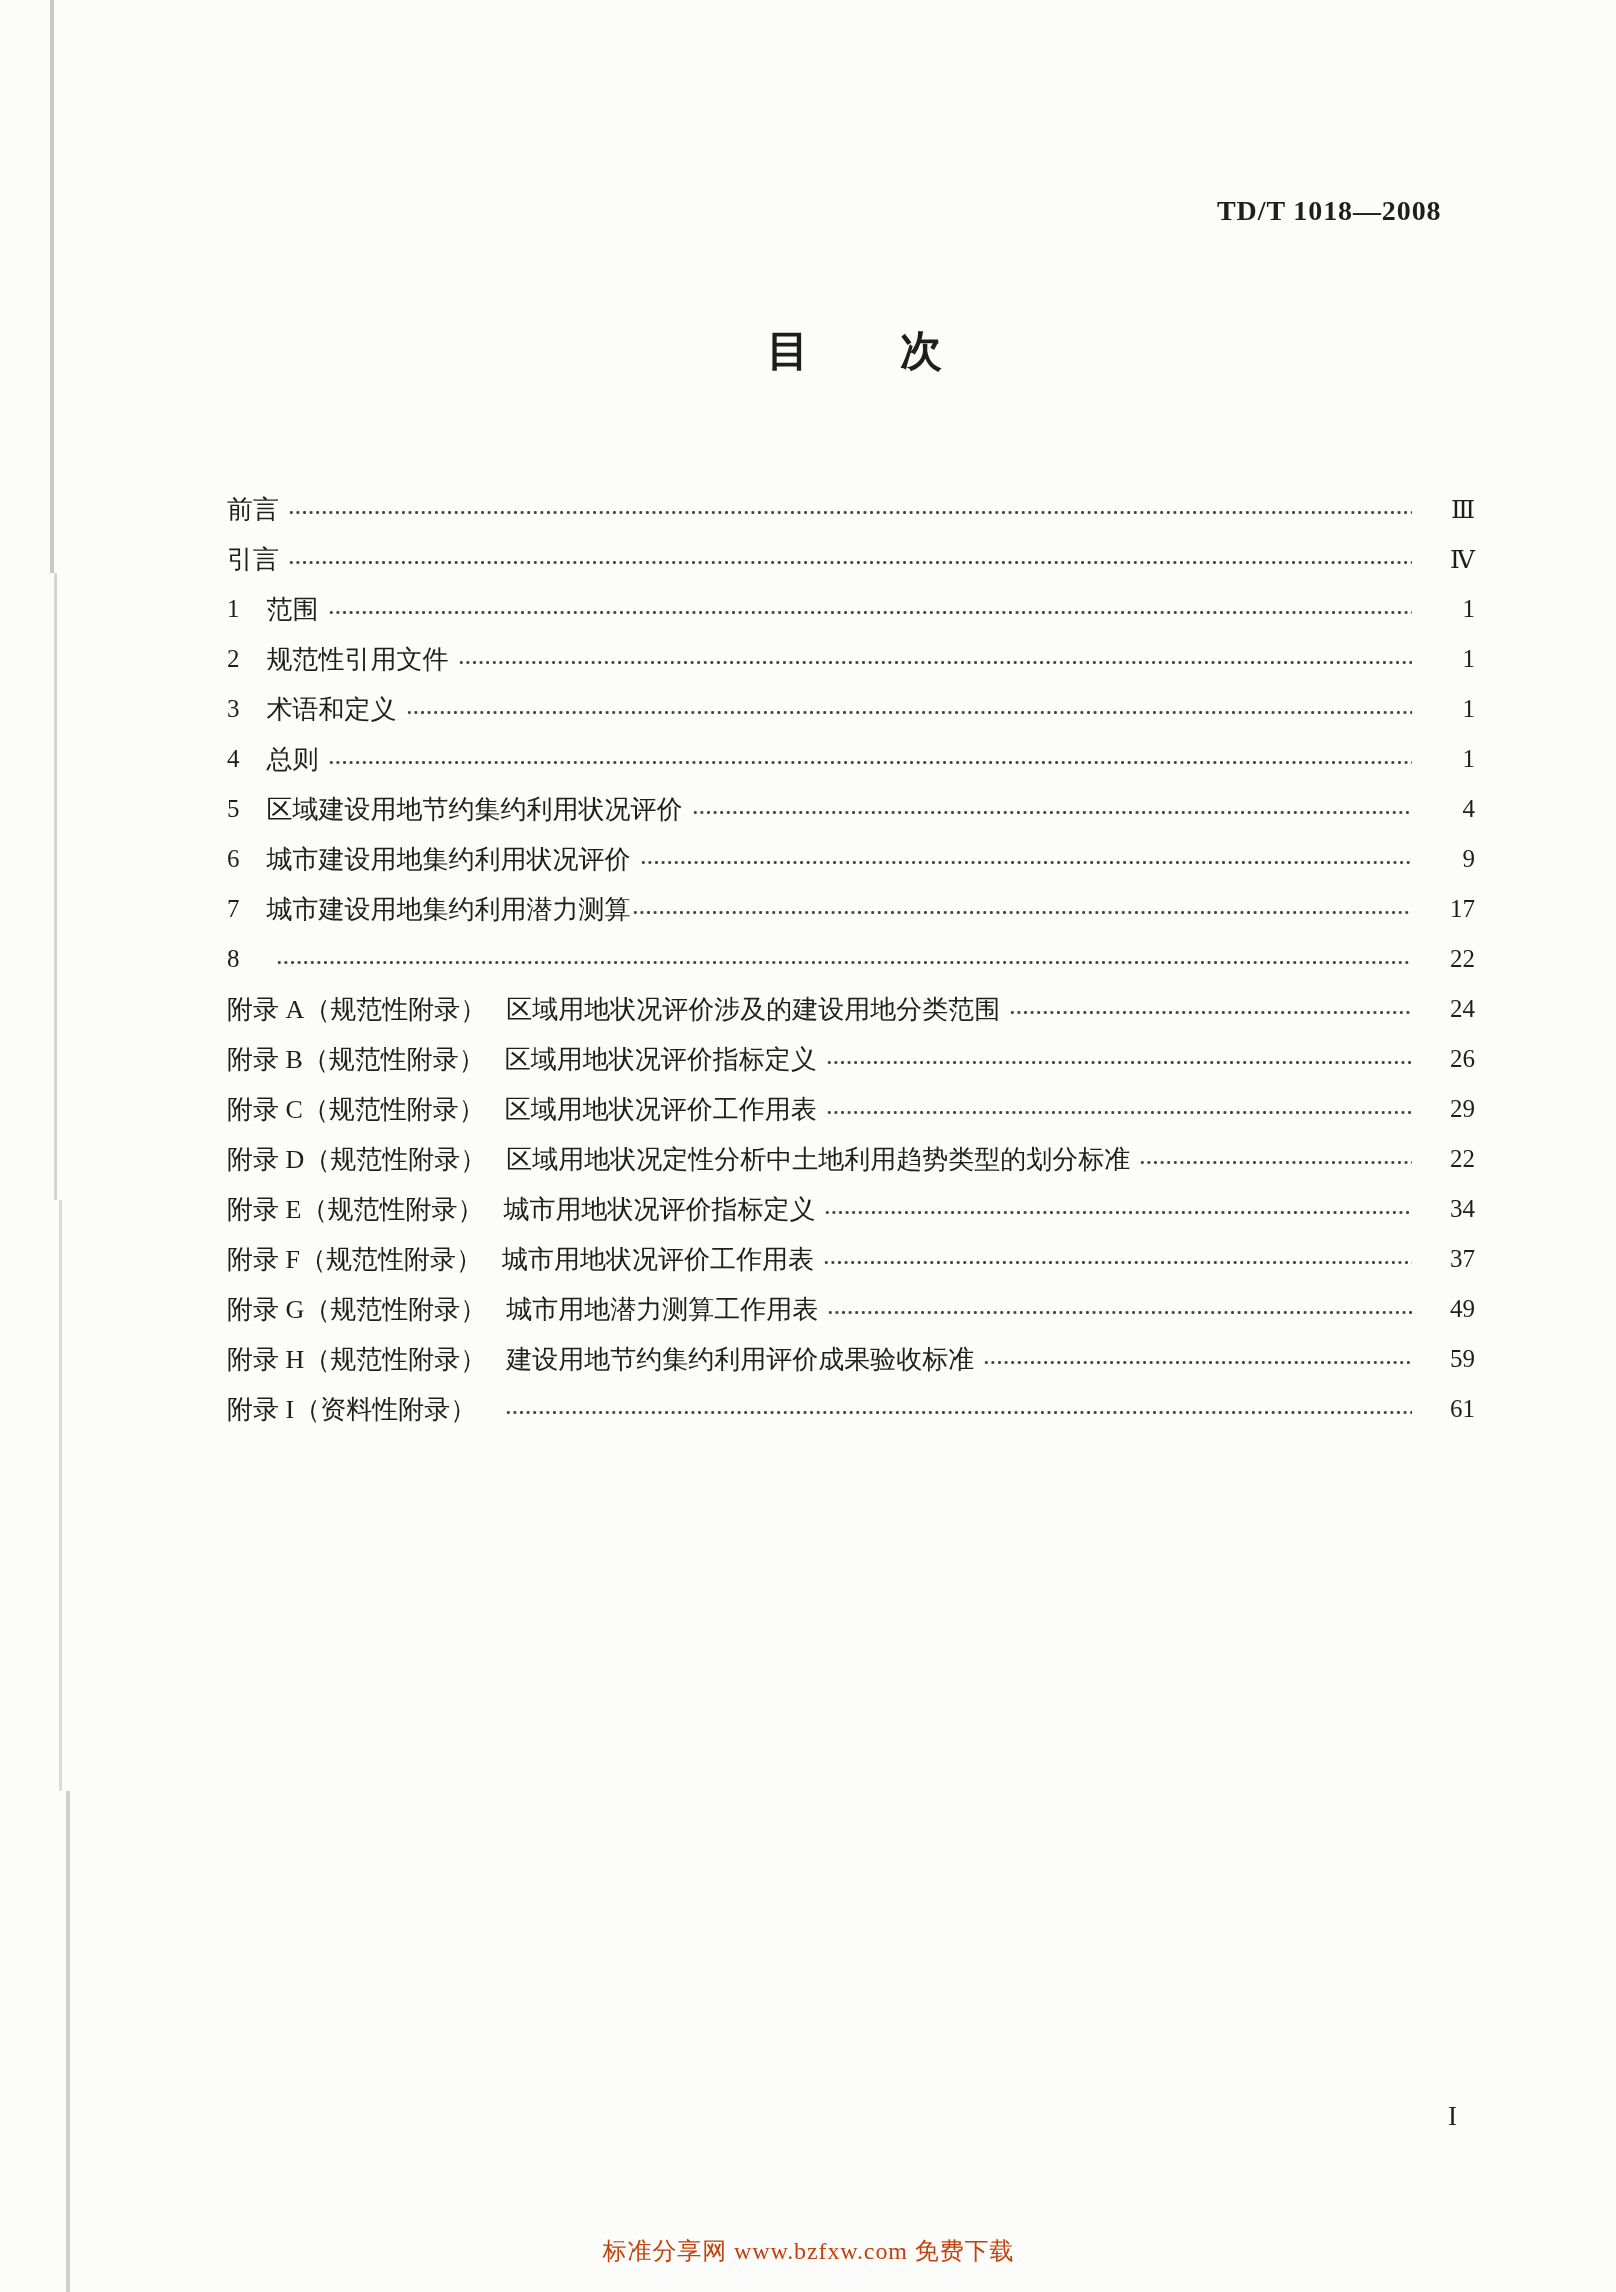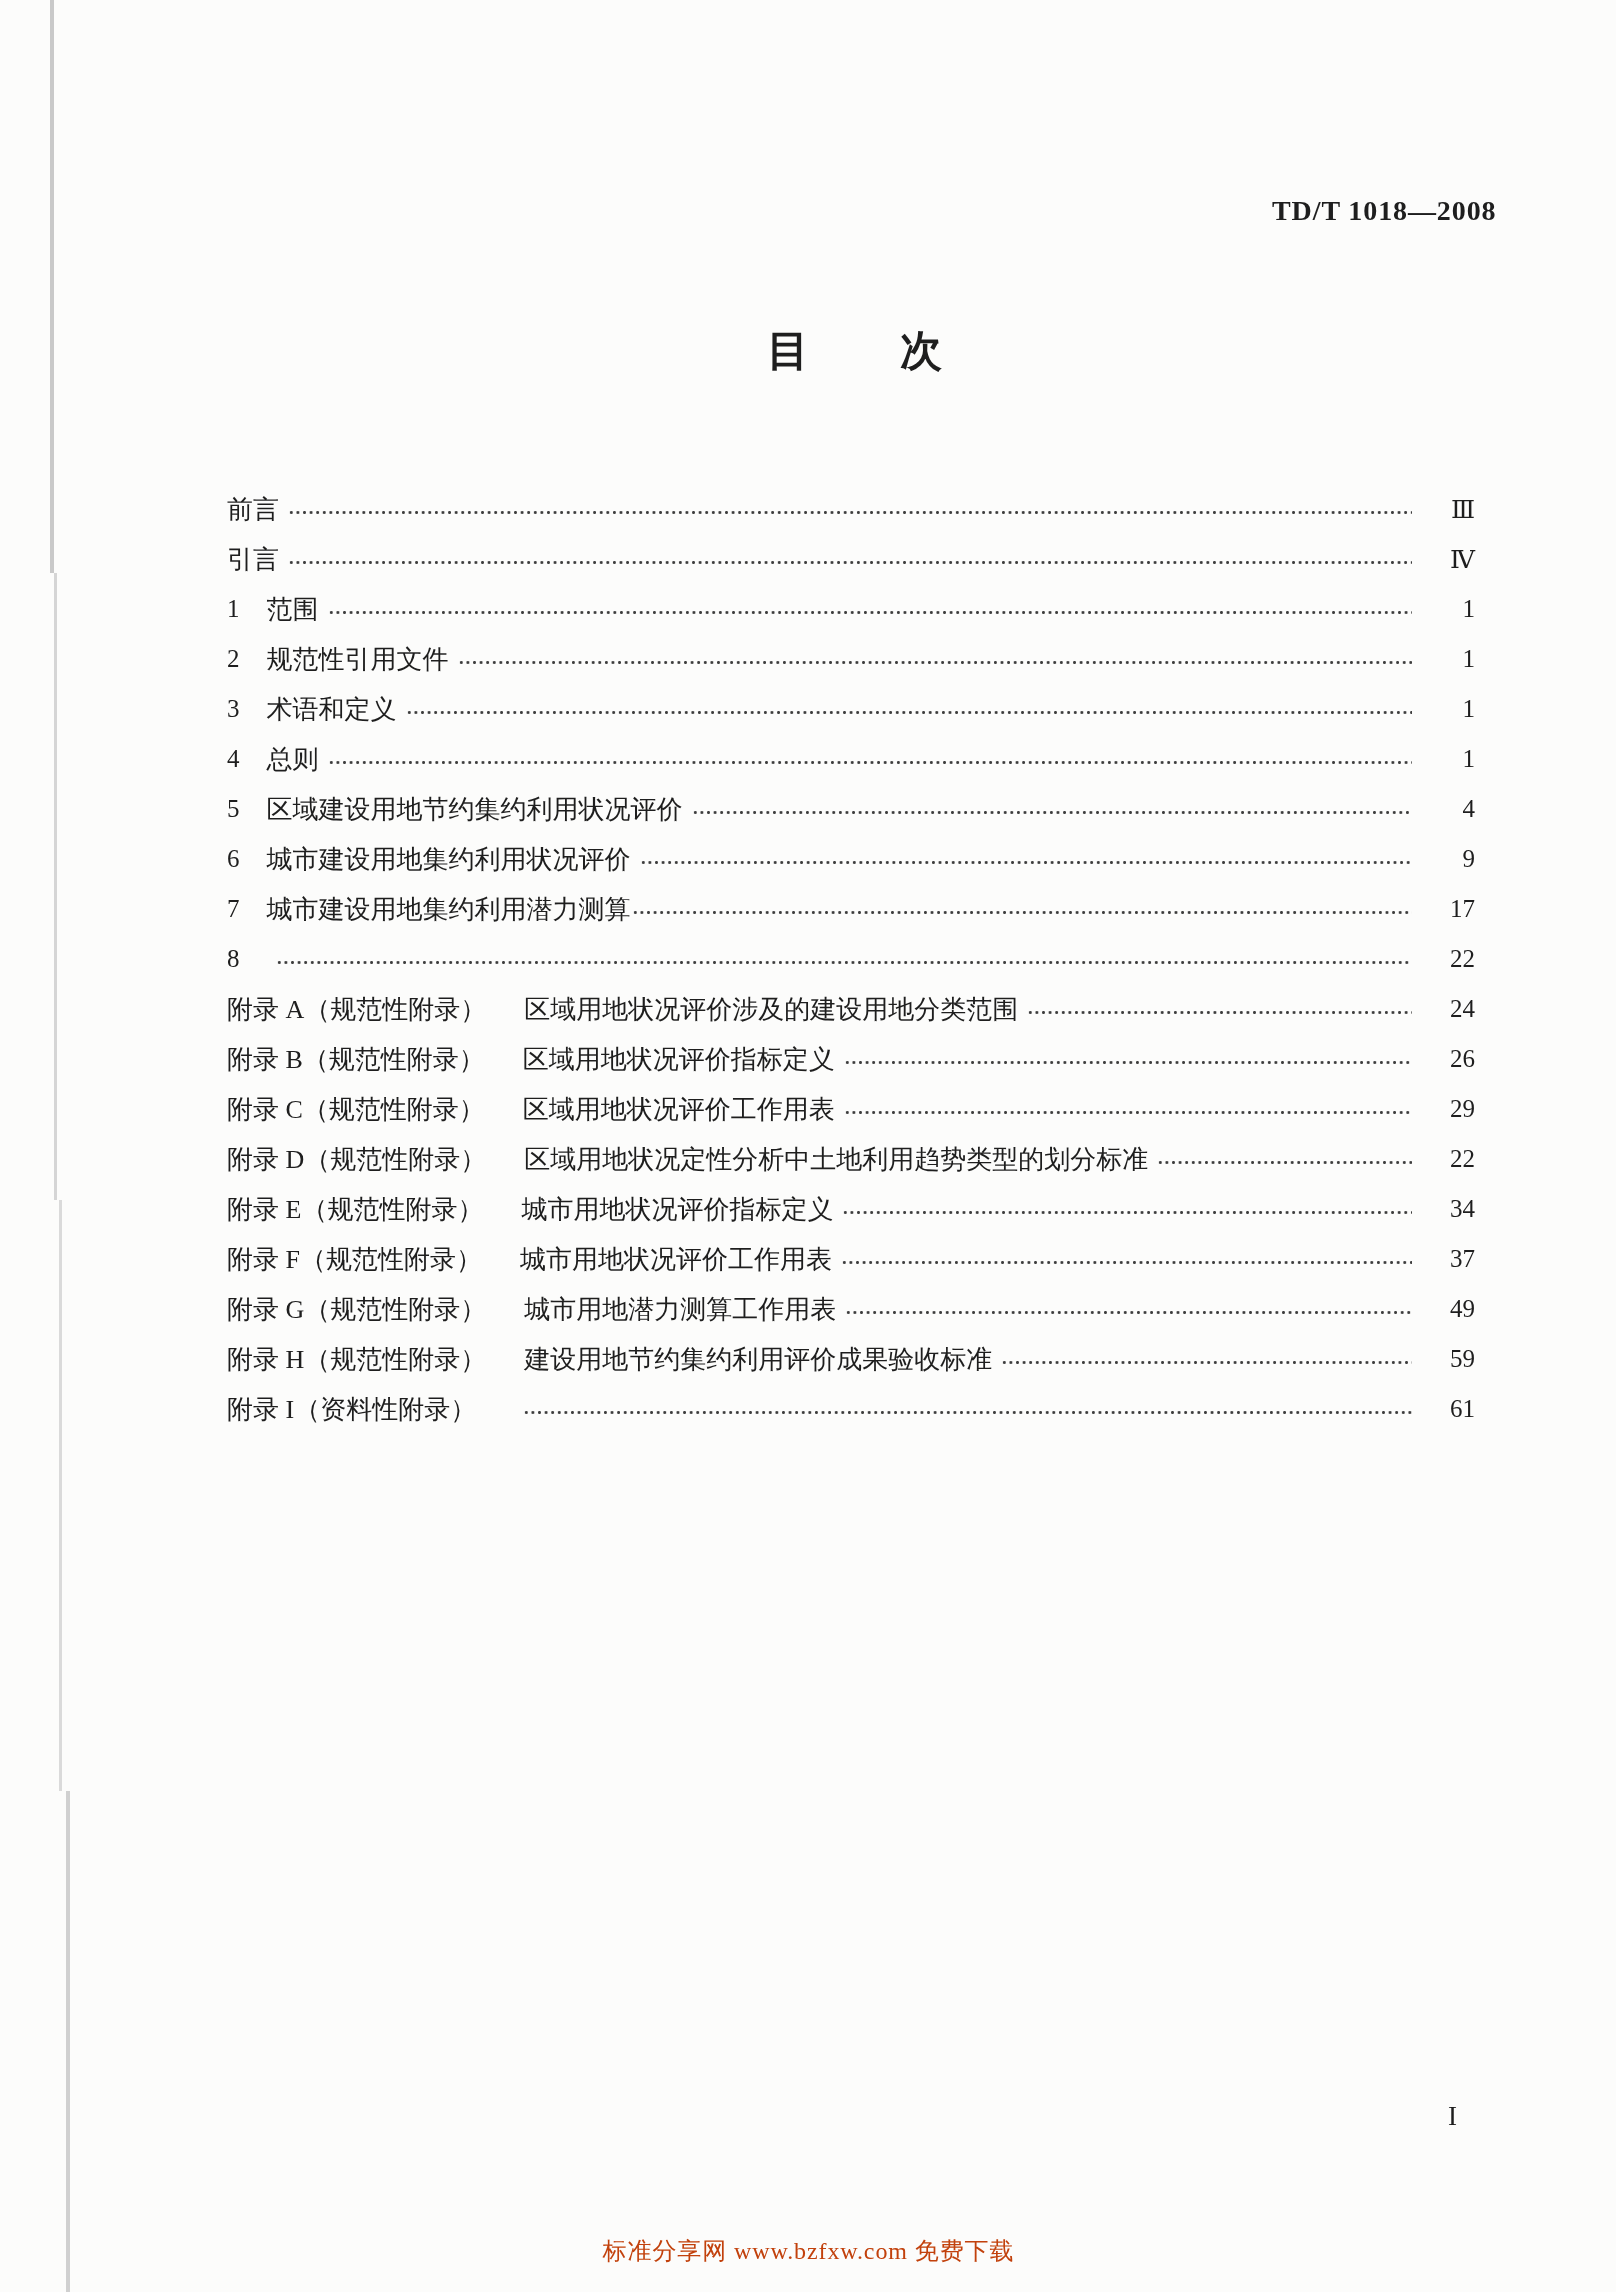--- a/index.html
+++ b/index.html
@@ -17,21 +17,21 @@
   }
   
   .edge-seg { position: absolute; }
   .edge-a { left: 50px; top: 0;      width: 3.6px; height: 573px;  background: #c9c9c9; }
   .edge-b { left: 54px; top: 573px;  width: 2.7px; height: 627px;  background: #d5d5d5; }
   .edge-c { left: 59px; top: 1200px; width: 2.7px; height: 591px;  background: #dadada; }
   .edge-d { left: 66px; top: 1791px; width: 3.6px; height: 502px;  background: #d0d0d0; }
 
   .doc-number {
     position: absolute;
-    top: 195px; left: 1272px;
+    top: 195px; left: 1217px;
     font-size: 28px; font-weight: bold;
     letter-spacing: 0.9px;
     white-space: nowrap;
   }
   .doc-title {
     position: absolute;
     top: 330px; left: 767px;
     display: flex; gap: 91px;
     font-size: 42px; font-weight: bold;
     line-height: 1;
@@ -42,21 +42,21 @@
     width: 1248px;
   }
   .toc-row {
     display: flex;
     align-items: center;
     height: 50px;
     font-size: 26px;
     white-space: nowrap;
   }
   .toc-num { margin-right: 27px; font-size: 25px; }
-  .toc-prefix { margin-right: 38px; }
+  .toc-prefix { margin-right: 20px; }
   .leader {
     flex: 1;
     height: 5.4px;
     margin: 7.2px 10.7px 0 9px;
     background-image: radial-gradient(circle, #3d3d3d 1.3px, rgba(0,0,0,0) 1.7px);
     background-size: 6.6px 5.4px;
     background-repeat: repeat-x;
     background-position: left center;
     min-width: 18px;
   }

